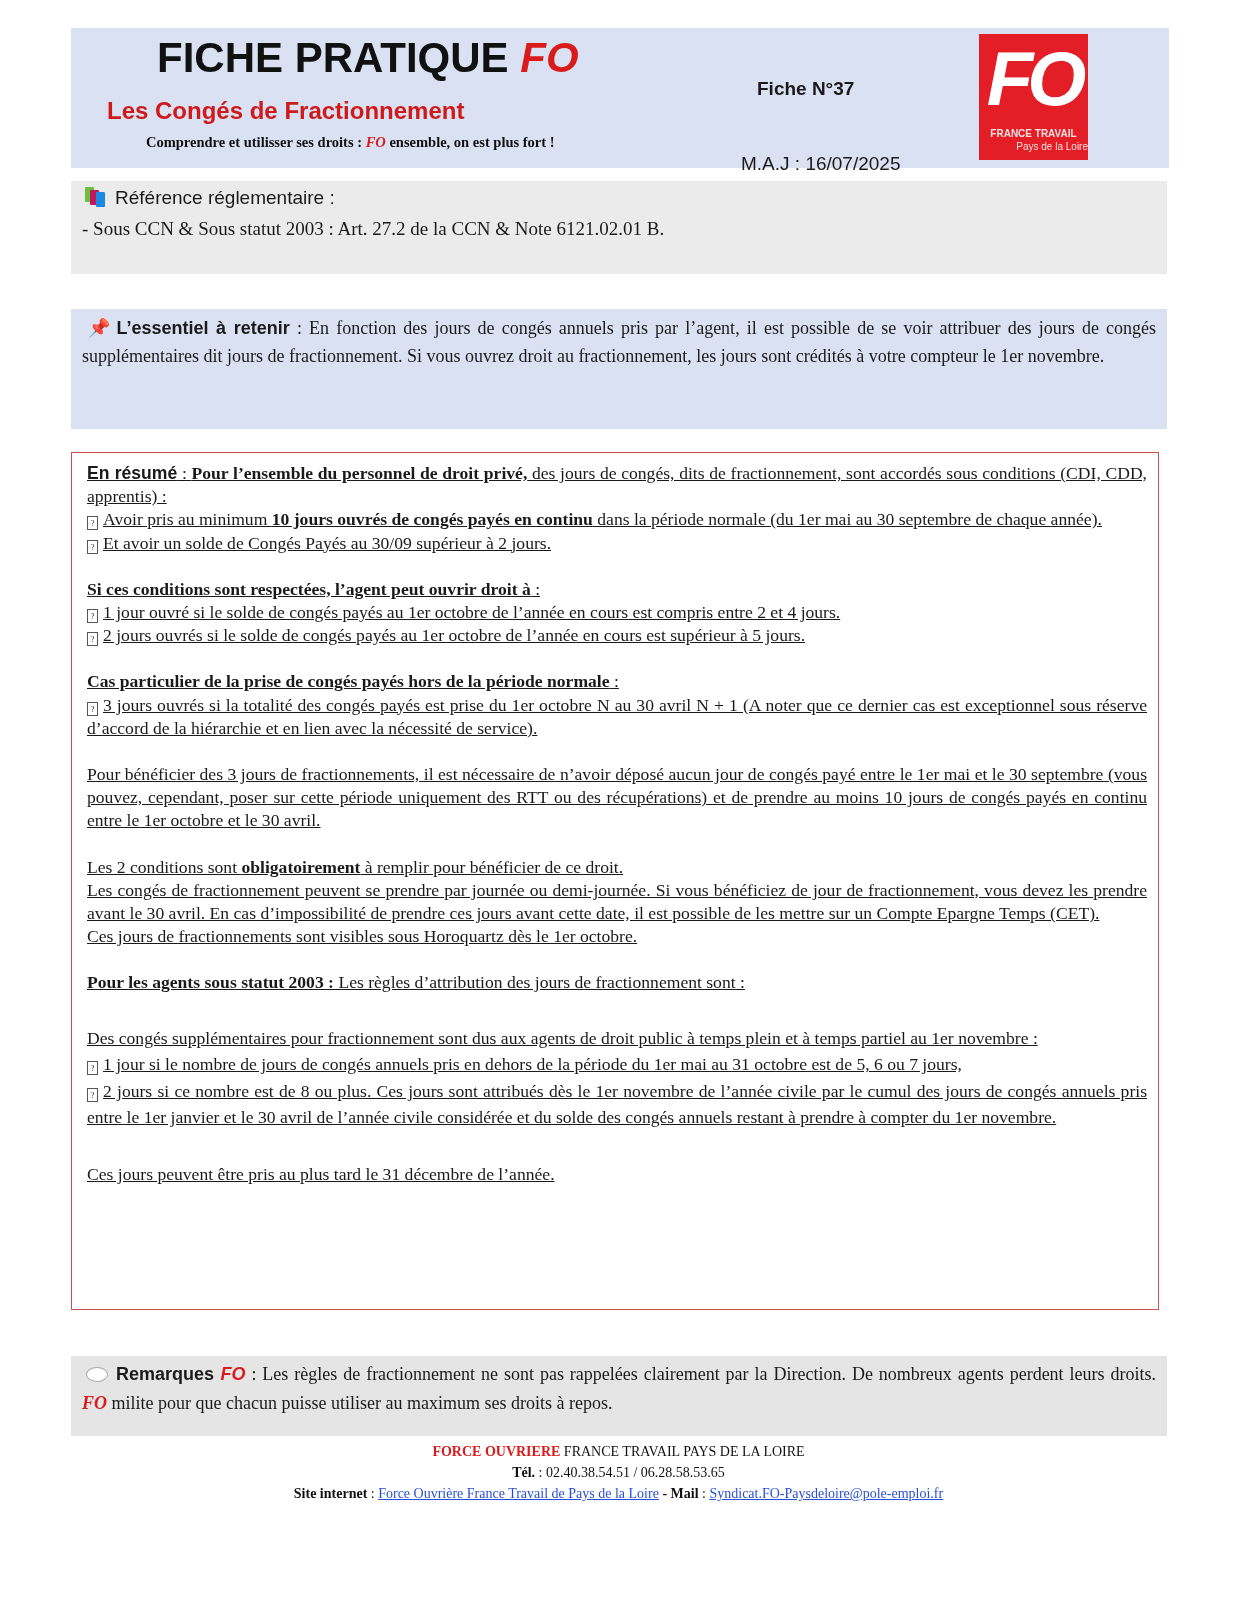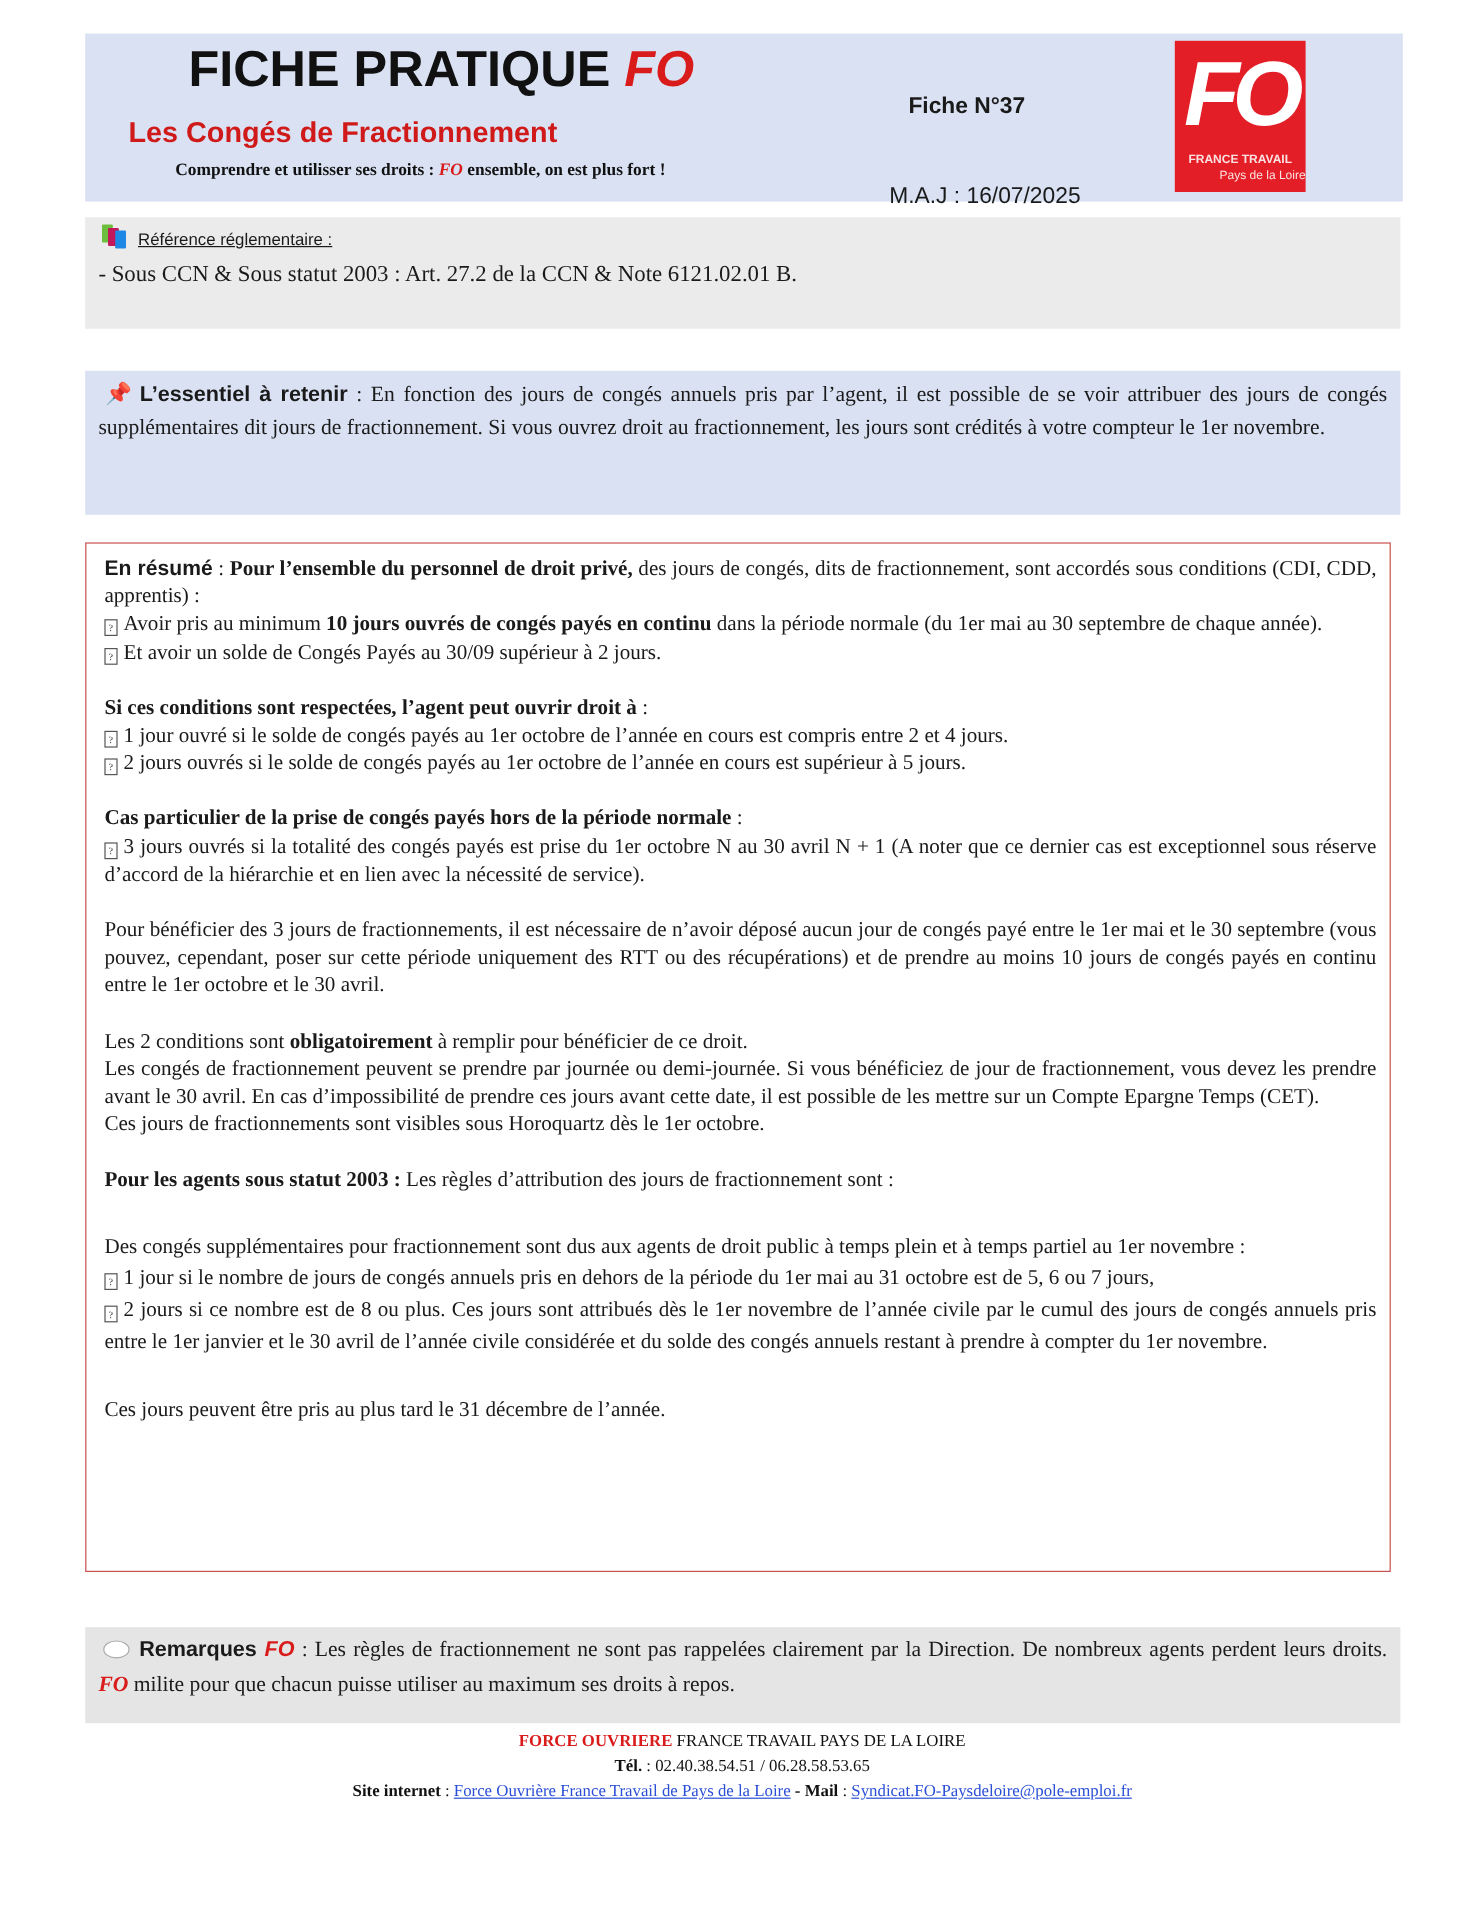--- a/index.html
+++ b/index.html
@@ -56,21 +56,21 @@
     position: absolute; left: 0; top: 107px; width: 109px; text-align: right;
     font-size: 10px; color: #fbe1e1;
   }
 
   
   .ref {
     position: absolute; left: 71px; top: 181px; width: 1096px; height: 93px;
     background: #ebebeb;
   }
   .ref-title {
-    position: absolute; left: 14px; top: 6px; font-size: 14px; text-decoration: underline;
+    position: absolute; left: 14px; top: 6px; font-size: 19px;
   }
   .ref-line {
     position: absolute; left: 11px; top: 37px; font-size: 19px;
   }
   .books-icon { display: inline-block; width: 22px; height: 20px; position: relative; vertical-align: -3px; margin-right: 8px; }
   .books-icon i { position: absolute; display: block; width: 9px; height: 15px; border-radius: 1px; }
 
   
   .ess {
     position: absolute; left: 71px; top: 309px; width: 1096px; height: 120px;
@@ -84,21 +84,21 @@
 
   
   .res {
     position: absolute; left: 71px; top: 452px; width: 1088px; height: 858px;
     border: 1.5px solid #c9504f; box-sizing: border-box;
   }
   .res-inner {
     position: absolute; left: 15px; top: 9px; width: 1060px;
     font-size: 17.6px; line-height: 23.2px; text-align: justify;
   }
-  .res-inner p { margin: 0; }
+  .res-inner p { margin: 0; text-decoration: underline; }
   .gap { height: 23px; }
   .gap-l { height: 30px; }
   .bul { display: inline-block; width: 11px; height: 14px; border: 1px solid #555; font-size: 8px; line-height: 14px; text-align: center; vertical-align: -1px; margin-right: 5px; box-sizing: border-box; }
   .lh26 { line-height: 26.5px; }
 
   
   .rem {
     position: absolute; left: 71px; top: 1356px; width: 1096px; height: 80px;
     background: #e5e5e5;
   }

